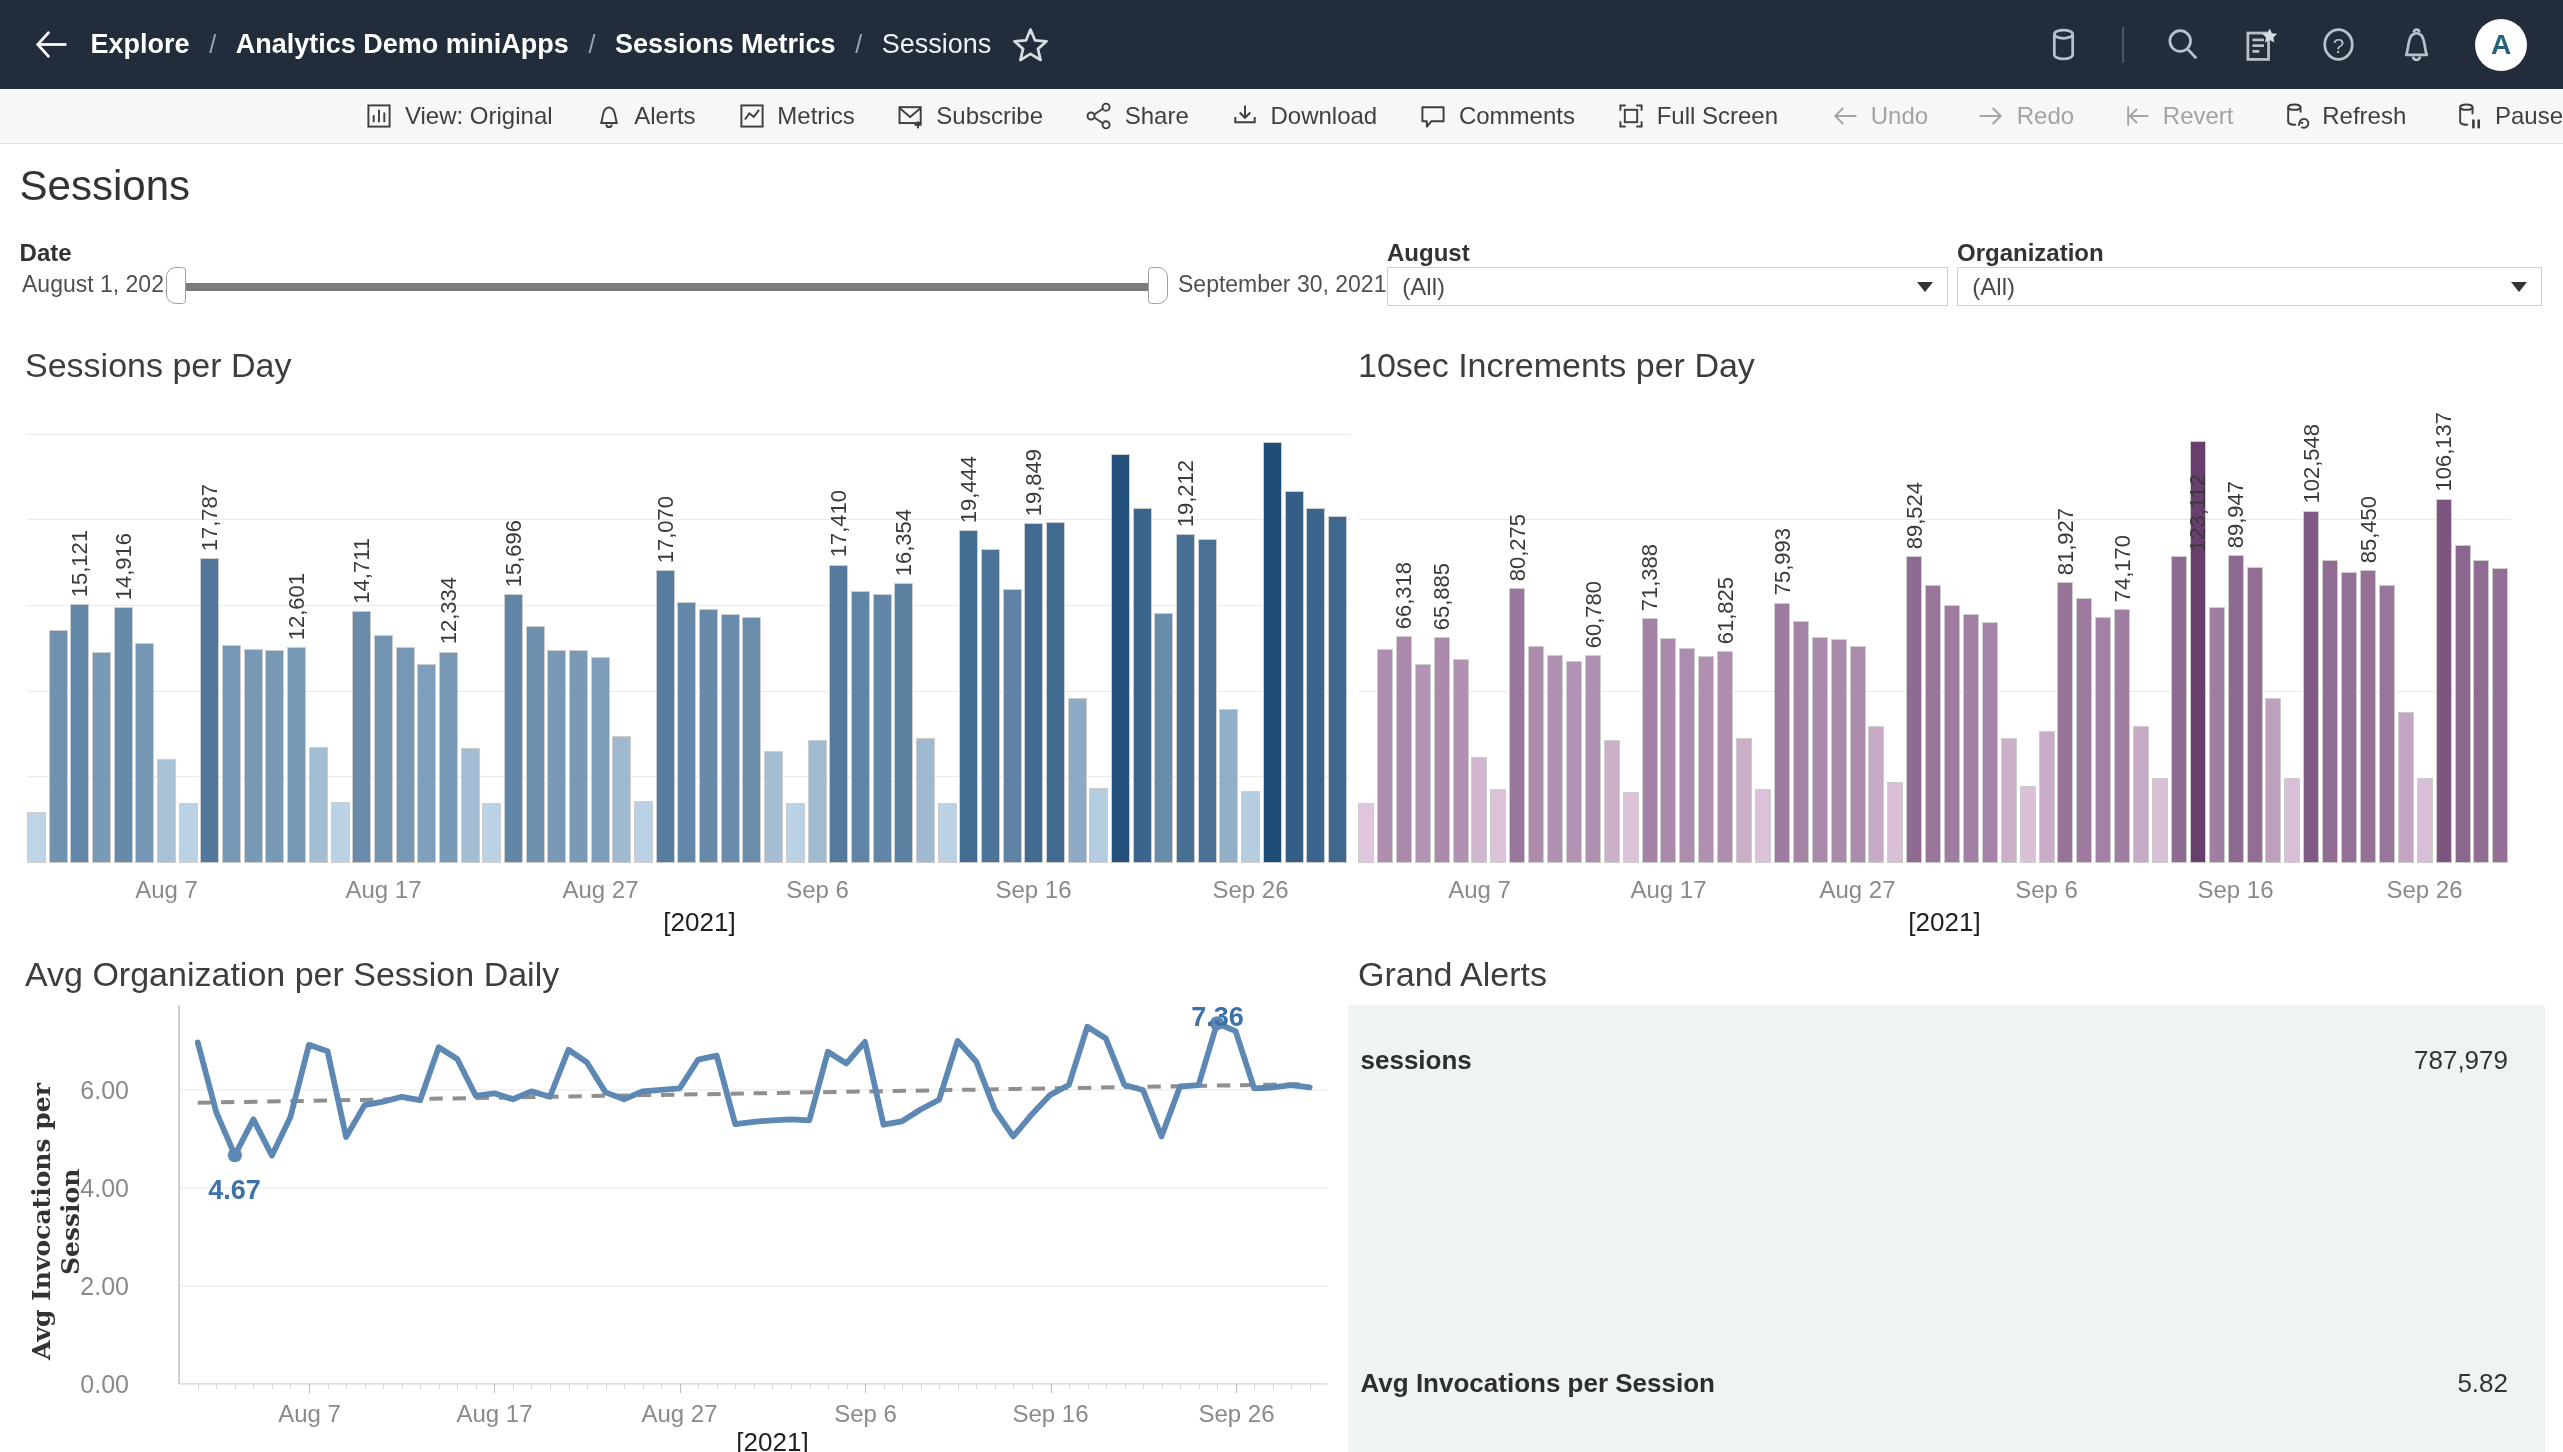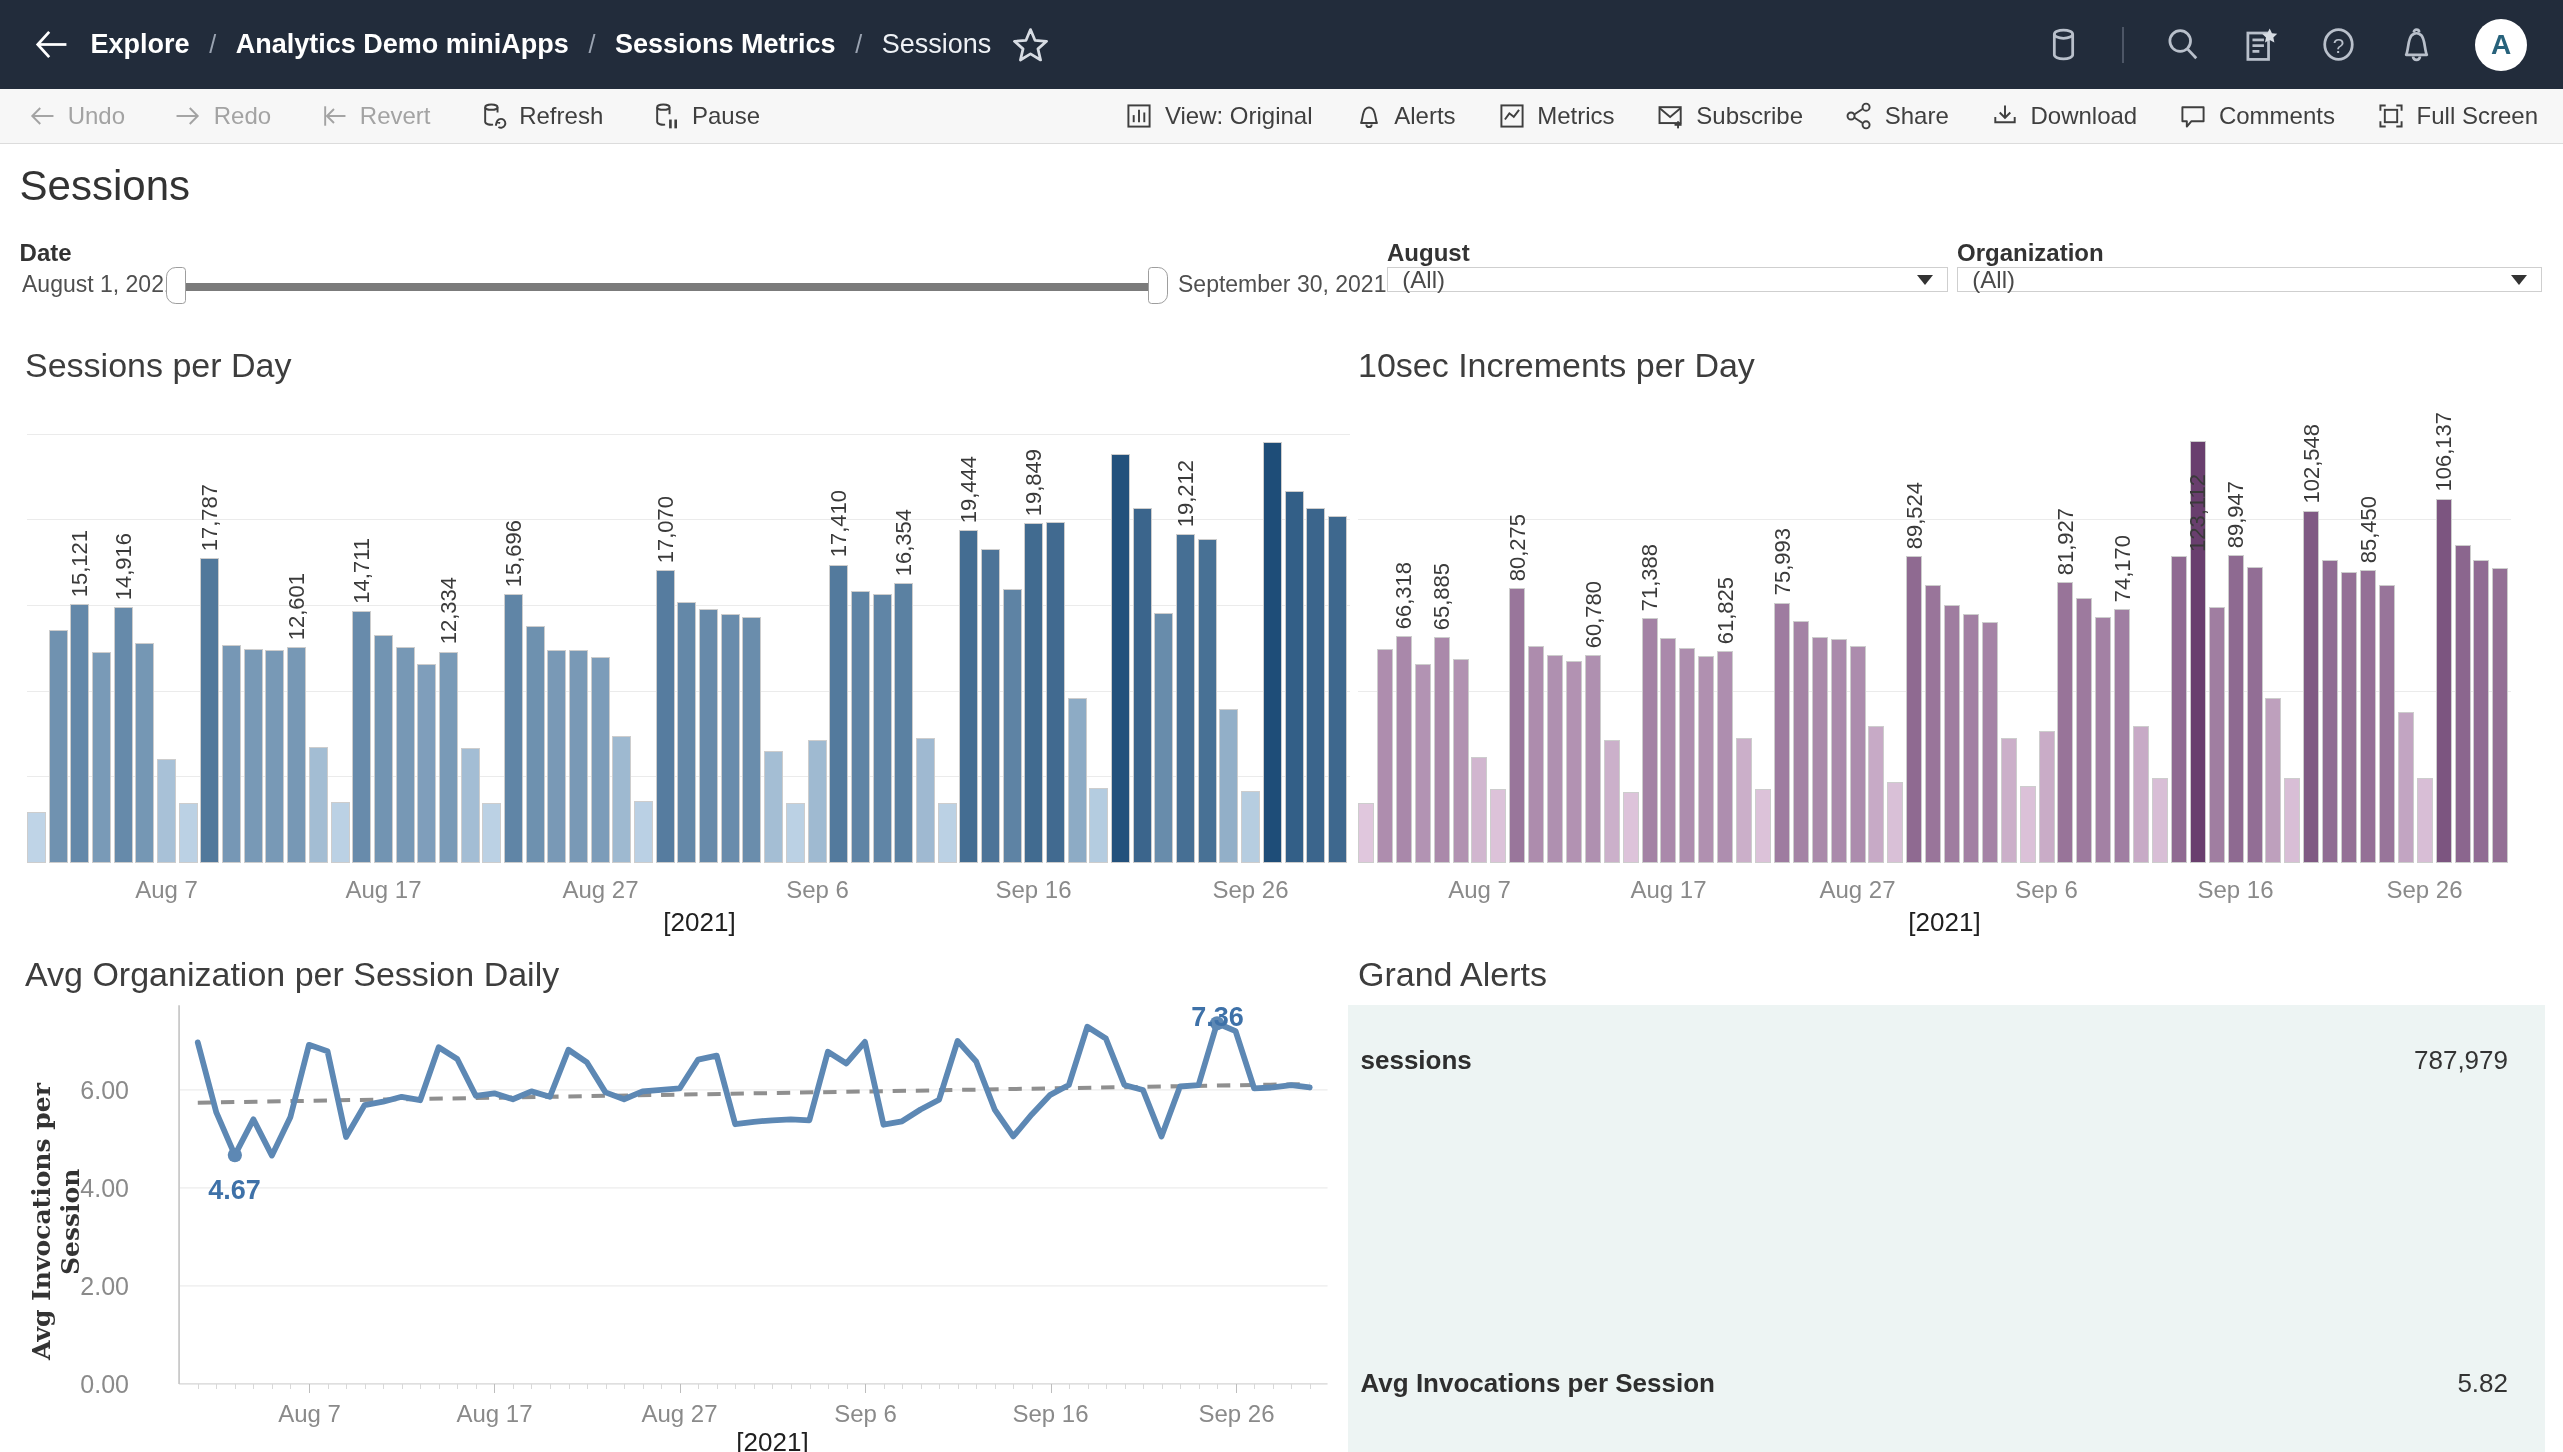--- a/index.html
+++ b/index.html
@@ -34,21 +34,21 @@
   
   #page-title { position:absolute; left:19.6px; top:162px; font-size:42px; color:#333; }
   .filter-label { position:absolute; font-size:24px; font-weight:bold; color:#333; }
   .date-end-label { position:absolute; font-size:23px; color:#4f4f4f; top:271px; }
   #slider-track { position:absolute; left:175px; top:283px; width:980px; height:8px;
     background:#7b7b7b; border-radius:4.5px; }
   .slider-handle { position:absolute; top:267px; width:19.6px; height:37px; background:#fff;
     border:1.8px solid #9e9e9e; }
   .slider-handle.left  { left:166px; border-radius:9.8px 3.6px 3.6px 9.8px; }
   .slider-handle.right { left:1148px; border-radius:3.6px 9.8px 9.8px 3.6px; }
-  .dropdown { position:absolute; top:267px; height:25px; background:#fff;
+  .dropdown { position:absolute; top:267px; height:39px; background:#fff;
     border:1.8px solid #cfcfcf; display:flex; align-items:center; font-size:24px; color:#4a4a4a;
     padding:0 14.3px; }
   .dropdown .caret { margin-left:auto; width:0; height:0; border-left:8px solid transparent;
     border-right:8px solid transparent; border-top:10.7px solid #333; }
 
   
   .chart-title { position:absolute; font-size:34px; color:#3d3d3d; }
   .plot { position:absolute; overflow:visible; }
   .gridline { position:absolute; left:0; width:100%; height:0.9px; background:#ebebeb; }
   .bar { position:absolute; bottom:0; border:0.9px solid #cdcdcd; }
@@ -115,20 +115,88 @@
     </svg>
     <svg class="nav-ic" viewBox="0 0 34 34">
       <path d="M17 4 a2.3 2.3 0 0 1 2.3 2.3 M17 4 a2.3 2.3 0 0 0 -2.3 2.3 M8 26 C10 22 9.5 12 13 8.8 a6.2 6.2 0 0 1 8 0 C24.5 12 24 22 26 26 Z" fill="none" stroke-linejoin="round"></path>
       <path d="M14 27.5 a3 3 0 0 0 6 0" fill="none"></path>
     </svg>
     <div id="avatar">A</div>
   </div>
 </div>
 
 <div id="toolbar">
+  <div class="tb-group" id="tb-right">
+    <div class="tb-item">
+      <svg class="tb-ic" viewBox="0 0 34 34">
+        <rect x="5" y="5" width="24" height="24"></rect>
+          <line x1="11" y1="24" x2="11" y2="16"></line>
+          <line x1="17" y1="24" x2="17" y2="10"></line>
+          <line x1="23" y1="24" x2="23" y2="13"></line>
+      </svg>
+      <span>View: Original</span>
+    </div>
+    <div class="tb-item">
+      <svg class="tb-ic" viewBox="0 0 34 34">
+        <path d="M8 25 C10 21 9.5 12 13 9 a6 6 0 0 1 8 0 C24.5 12 24 21 26 25 Z" fill="none" stroke-linejoin="round"></path>
+          <path d="M14 26.5 a3 3 0 0 0 6 0" fill="none"></path>
+      </svg>
+      <span>Alerts</span>
+    </div>
+    <div class="tb-item">
+      <svg class="tb-ic" viewBox="0 0 34 34">
+        <rect x="5" y="5" width="24" height="24"></rect>
+          <polyline points="9,21 14,14 19,18 25,10" fill="none"></polyline>
+      </svg>
+      <span>Metrics</span>
+    </div>
+    <div class="tb-item">
+      <svg class="tb-ic" viewBox="0 0 34 34">
+        <rect x="4" y="7" width="24" height="18"></rect>
+          <polyline points="4,8 16,18 28,8" fill="none"></polyline>
+        <line x1="25" y1="23" x2="25" y2="31"></line>
+          <line x1="21" y1="27" x2="29" y2="27"></line>
+      </svg>
+      <span>Subscribe</span>
+    </div>
+    <div class="tb-item">
+      <svg class="tb-ic" viewBox="0 0 34 34">
+        <circle cx="25" cy="7" r="4"></circle>
+          <circle cx="8" cy="17" r="4"></circle>
+          <circle cx="25" cy="27" r="4"></circle>
+        <line x1="12" y1="15" x2="21" y2="9"></line>
+          <line x1="12" y1="19" x2="21" y2="25"></line>
+      </svg>
+      <span>Share</span>
+    </div>
+    <div class="tb-item">
+      <svg class="tb-ic" viewBox="0 0 34 34">
+        <line x1="17" y1="5" x2="17" y2="19"></line>
+          <polyline points="11,13 17,19 23,13" fill="none"></polyline>
+        <path d="M6 18 v6 h22 v-6" fill="none"></path>
+      </svg>
+      <span>Download</span>
+    </div>
+    <div class="tb-item">
+      <svg class="tb-ic" viewBox="0 0 34 34">
+        <path d="M5 7 h24 v16 h-14 l-5 6 v-6 h-5 Z" fill="none" stroke-linejoin="round"></path>
+      </svg>
+      <span>Comments</span>
+    </div>
+    <div class="tb-item">
+      <svg class="tb-ic" viewBox="0 0 34 34">
+        <polyline points="5,11 5,5 11,5" fill="none"></polyline>
+          <polyline points="23,5 29,5 29,11" fill="none"></polyline>
+        <polyline points="29,23 29,29 23,29" fill="none"></polyline>
+          <polyline points="11,29 5,29 5,23" fill="none"></polyline>
+        <rect x="10" y="10" width="14" height="14"></rect>
+      </svg>
+      <span>Full Screen</span>
+    </div>
+  </div>
   <div class="tb-group" id="tb-left">
     <div class="tb-item disabled">
       <svg class="tb-ic" viewBox="0 0 34 34">
           <line x1="30" y1="17" x2="6" y2="17"></line>
           <polyline points="15,8 6,17 15,26" fill="none"></polyline>
         </svg>
       <span>Undo</span>
     </div>
     <div class="tb-item disabled">
       <svg class="tb-ic" viewBox="0 0 34 34">
@@ -154,88 +222,20 @@
       <span>Refresh</span>
     </div>
     <div class="tb-item">
       <svg class="tb-ic" viewBox="0 0 34 34">
         <ellipse cx="14" cy="7" rx="7" ry="3"></ellipse>
           <path d="M7 7 V24 a7 3 0 0 0 9 2.8 M21 7 v8" fill="none"></path>
         <line x1="22" y1="21" x2="22" y2="31" stroke-width="3"></line>
           <line x1="28" y1="21" x2="28" y2="31" stroke-width="3"></line>
       </svg>
       <span>Pause</span>
-    </div>
-  </div>
-  <div class="tb-group" id="tb-right">
-    <div class="tb-item">
-      <svg class="tb-ic" viewBox="0 0 34 34">
-        <rect x="5" y="5" width="24" height="24"></rect>
-          <line x1="11" y1="24" x2="11" y2="16"></line>
-          <line x1="17" y1="24" x2="17" y2="10"></line>
-          <line x1="23" y1="24" x2="23" y2="13"></line>
-      </svg>
-      <span>View: Original</span>
-    </div>
-    <div class="tb-item">
-      <svg class="tb-ic" viewBox="0 0 34 34">
-        <path d="M8 25 C10 21 9.5 12 13 9 a6 6 0 0 1 8 0 C24.5 12 24 21 26 25 Z" fill="none" stroke-linejoin="round"></path>
-          <path d="M14 26.5 a3 3 0 0 0 6 0" fill="none"></path>
-      </svg>
-      <span>Alerts</span>
-    </div>
-    <div class="tb-item">
-      <svg class="tb-ic" viewBox="0 0 34 34">
-        <rect x="5" y="5" width="24" height="24"></rect>
-          <polyline points="9,21 14,14 19,18 25,10" fill="none"></polyline>
-      </svg>
-      <span>Metrics</span>
-    </div>
-    <div class="tb-item">
-      <svg class="tb-ic" viewBox="0 0 34 34">
-        <rect x="4" y="7" width="24" height="18"></rect>
-          <polyline points="4,8 16,18 28,8" fill="none"></polyline>
-        <line x1="25" y1="23" x2="25" y2="31"></line>
-          <line x1="21" y1="27" x2="29" y2="27"></line>
-      </svg>
-      <span>Subscribe</span>
-    </div>
-    <div class="tb-item">
-      <svg class="tb-ic" viewBox="0 0 34 34">
-        <circle cx="25" cy="7" r="4"></circle>
-          <circle cx="8" cy="17" r="4"></circle>
-          <circle cx="25" cy="27" r="4"></circle>
-        <line x1="12" y1="15" x2="21" y2="9"></line>
-          <line x1="12" y1="19" x2="21" y2="25"></line>
-      </svg>
-      <span>Share</span>
-    </div>
-    <div class="tb-item">
-      <svg class="tb-ic" viewBox="0 0 34 34">
-        <line x1="17" y1="5" x2="17" y2="19"></line>
-          <polyline points="11,13 17,19 23,13" fill="none"></polyline>
-        <path d="M6 18 v6 h22 v-6" fill="none"></path>
-      </svg>
-      <span>Download</span>
-    </div>
-    <div class="tb-item">
-      <svg class="tb-ic" viewBox="0 0 34 34">
-        <path d="M5 7 h24 v16 h-14 l-5 6 v-6 h-5 Z" fill="none" stroke-linejoin="round"></path>
-      </svg>
-      <span>Comments</span>
-    </div>
-    <div class="tb-item">
-      <svg class="tb-ic" viewBox="0 0 34 34">
-        <polyline points="5,11 5,5 11,5" fill="none"></polyline>
-          <polyline points="23,5 29,5 29,11" fill="none"></polyline>
-        <polyline points="29,23 29,29 23,29" fill="none"></polyline>
-          <polyline points="11,29 5,29 5,23" fill="none"></polyline>
-        <rect x="10" y="10" width="14" height="14"></rect>
-      </svg>
-      <span>Full Screen</span>
     </div>
   </div>
 </div>
 
 <div id="page-title">Sessions</div>
 
 <div class="filter-label" style="left:19.6px; top:239px;">Date</div>
 <div class="date-end-label" style="left:22px;">August 1, 2021</div>
 <div id="slider-track"></div>
 <div class="slider-handle left"></div>

